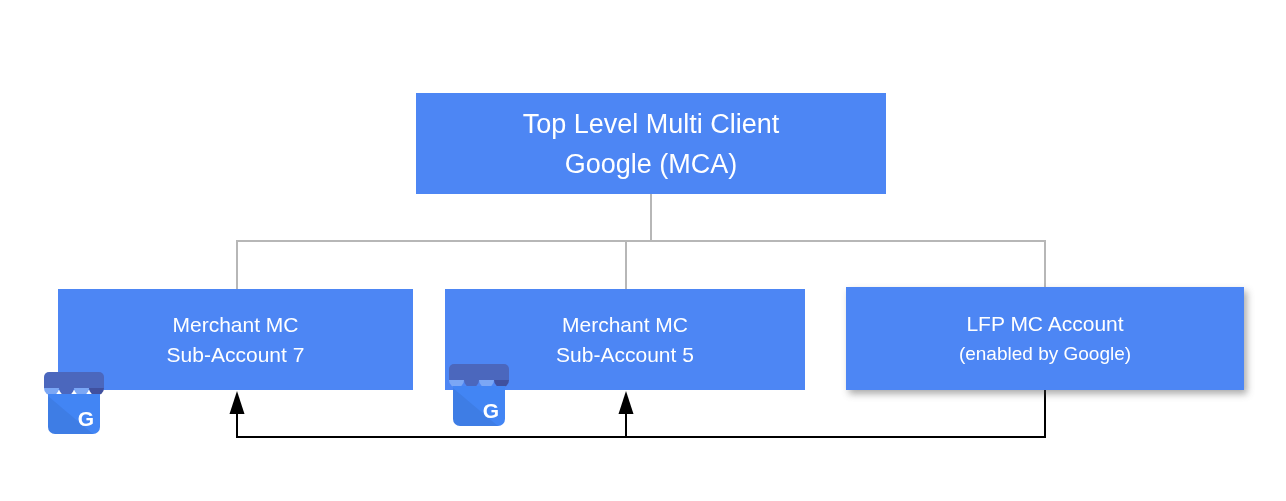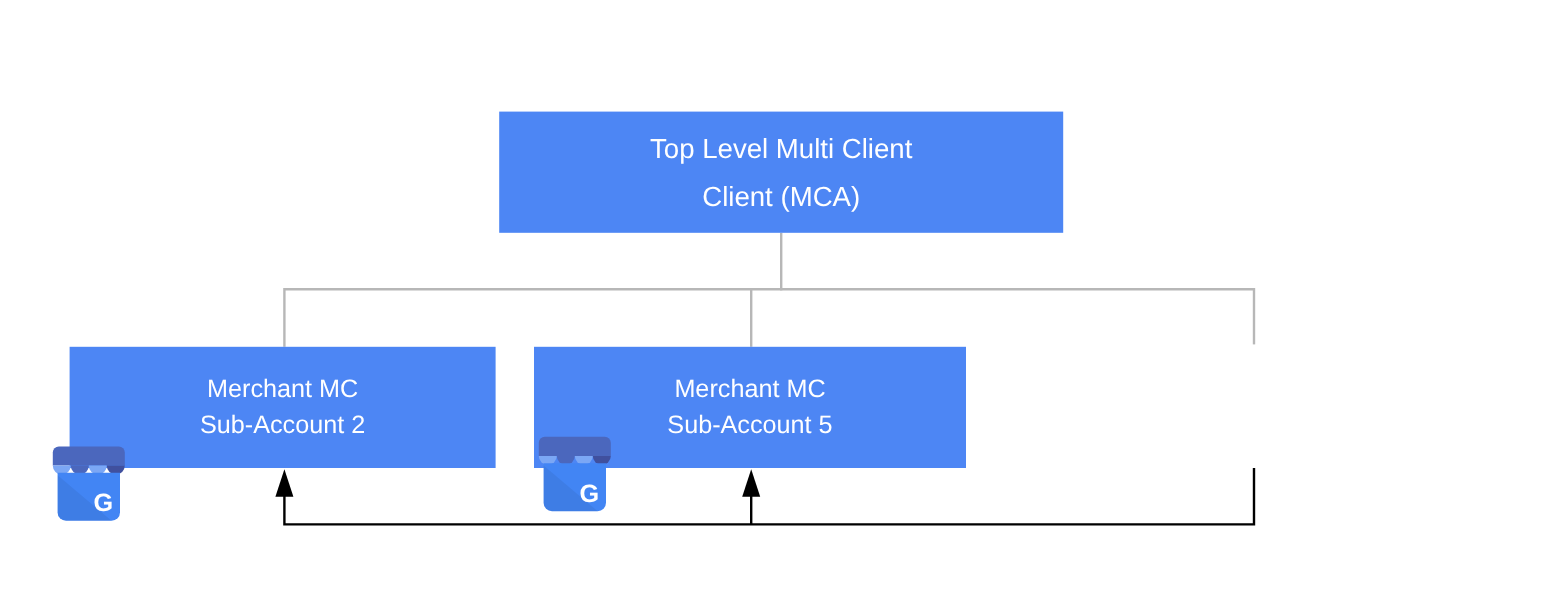--- a/index.html
+++ b/index.html
@@ -32,21 +32,21 @@
   .node {
     position: absolute;
     background: var(--node-fill, #4d86f4);
     color: var(--node-text, #ffffff);
     display: flex;
     flex-direction: column;
     align-items: center;
     justify-content: center;
     text-align: center;
   }
-  .node-mca  { left: 416px; top: 93px;  width: 470px; height: 101px; font-size: 23px; line-height: 40px; }
+  .node-mca  { left: 416px; top: 93px;  width: 470px; height: 101px; font-size: 27px; line-height: 40px; }
   .node-sub1 { left: 58px;  top: 289px; width: 355px; height: 101px; font-size: 21px; line-height: 30px; }
   .node-sub2 { left: 445px; top: 289px; width: 360px; height: 101px; font-size: 21px; line-height: 30px; }
   .node-lfp  {
     left: 846px; top: 287px; width: 398px; height: 103px;
     font-size: 21px; line-height: 30px;
     box-shadow: 3px 4px 7px rgba(70, 70, 70, 0.45);
   }
   .node-lfp .node-line-2 { font-size: 19px; }
 
   .gmb-icon {
@@ -88,33 +88,37 @@
     <g>
       <path class="flow-line" d="M1045 390 V437 H237 V411"></path>
       <path class="flow-line" d="M626 437 V411"></path>
       <polygon class="flow-fill" points="237,391 229.5,414 244.5,414"></polygon>
       <polygon class="flow-fill" points="626,391 618.5,414 633.5,414"></polygon>
     </g>
   </svg>
 
   <div class="node node-mca">
     <div class="node-line-1">Top Level Multi Client</div>
-    <div class="node-line-2">Client (MCA)</div>
+    <div class="node-line-2">Google (MCA)</div>
   </div>
 
   <div class="node node-sub1">
     <div class="node-line-1">Merchant MC</div>
-    <div class="node-line-2">Sub-Account 2</div>
+    <div class="node-line-2">Sub-Account 7</div>
   </div>
 
   <div class="node node-sub2">
     <div class="node-line-1">Merchant MC</div>
     <div class="node-line-2">Sub-Account 5</div>
   </div>
 
+  <div class="node node-lfp">
+    <div class="node-line-1">LFP MC Account</div>
+    <div class="node-line-2">(enabled by Google)</div>
+  </div>
 
   <svg class="gmb-icon gmb-icon-1" viewBox="0 0 68 68" xmlns="http://www.w3.org/2000/svg">
     <path class="gmb-band" d="M9 2 H59 A5 5 0 0 1 64 7 V18 H4 V7 A5 5 0 0 1 9 2 Z"></path>
     <path class="gmb-sc-light" d="M4 18 a7.5 7.5 0 0 0 15 0 Z"></path>
     <path class="gmb-sc-mid" d="M19 18 a7.5 7.5 0 0 0 15 0 Z"></path>
     <path class="gmb-sc-light" d="M34 18 a7.5 7.5 0 0 0 15 0 Z"></path>
     <path class="gmb-sc-dark" d="M49 18 a7.5 7.5 0 0 0 15 0 Z"></path>
     <path class="gmb-body" d="M8 24 H60 V57 A7 7 0 0 1 53 64 H15 A7 7 0 0 1 8 57 Z"></path>
     <path class="gmb-fold" d="M8 26 V57 A7 7 0 0 0 15 64 H53 Z"></path>
     <text class="gmb-g" x="46" y="56" text-anchor="middle">G</text>

